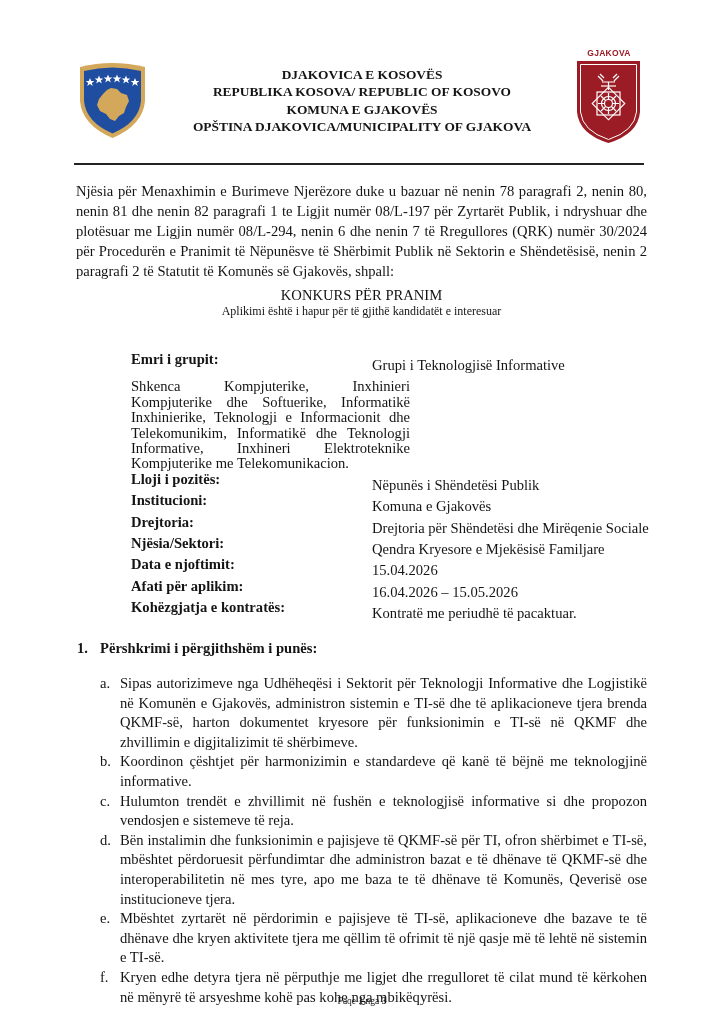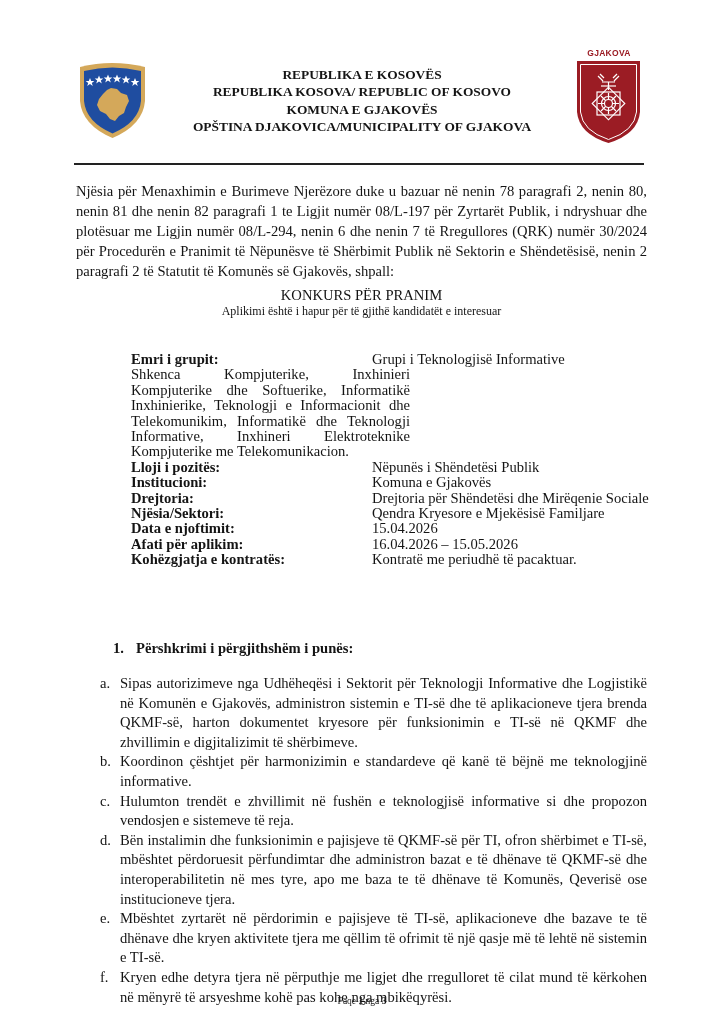--- a/index.html
+++ b/index.html
@@ -24,24 +24,24 @@
 
   .konkurs-title { position: absolute; left: 76px; top: 286px; width: 571px; text-align: center;
         font-weight: normal; font-size: 14.6px; line-height: 18px; }
   .konkurs-sub { position: absolute; left: 76px; top: 302px; width: 571px; text-align: center;
         font-size: 12px; line-height: 18px; }
 
   
   .info { position: absolute; left: 131px; top: 352px; width: 520px; font-size: 14.6px; line-height: 15.4px; }
   .info-row { display: flex; }
   .info-label { width: 241px; font-weight: bold; flex: none; }
-  .info-value { width: 279px; text-align: justify; }
+  .info-value { width: 279px; text-align: justify; margin-top: 6px; }
 
   
-  .section-heading { position: absolute; left: 77px; top: 639px; font-weight: bold; font-size: 14.6px; line-height: 18px; margin-left: 36px; }
+  .section-heading { position: absolute; left: 77px; top: 639px; font-weight: bold; font-size: 14.6px; line-height: 18px; }
   .section-heading .num { display: inline-block; width: 23px; }
   .duties { position: absolute; left: 100px; top: 674px; width: 547px; font-size: 14.6px; line-height: 19.6px; }
   .duty { display: flex; margin-bottom: 0px; }
   .duty-marker { width: 20px; flex: none; }
   .duty-text { flex: 1; text-align: justify; }
 
   .footer { position: absolute; left: 0; top: 996px; width: 724px; text-align: center; font-size: 9.5px; }
   .footer b { font-weight: bold; }
 </style>
 </head>
@@ -57,21 +57,21 @@
       <polygon points="22,14.5 23.2,17.5 26.3,17.5 23.8,19.4 24.8,22.5 22,20.6 19.2,22.5 20.2,19.4 17.7,17.5 20.8,17.5"></polygon>
       <polygon points="31,13.5 32.2,16.5 35.3,16.5 32.8,18.4 33.8,21.5 31,19.6 28.2,21.5 29.2,18.4 26.7,16.5 29.8,16.5"></polygon>
       <polygon points="40,13.5 41.2,16.5 44.3,16.5 41.8,18.4 42.8,21.5 40,19.6 37.2,21.5 38.2,18.4 35.7,16.5 38.8,16.5"></polygon>
       <polygon points="49,14.5 50.2,17.5 53.3,17.5 50.8,19.4 51.8,22.5 49,20.6 46.2,22.5 47.2,19.4 44.7,17.5 47.8,17.5"></polygon>
       <polygon points="58,17 59.2,20 62.3,20 59.8,21.9 60.8,25 58,23.1 55.2,25 56.2,21.9 53.7,20 56.8,20"></polygon>
     </g>
     <path d="M34 27 L40 28 L44 32 L50 34 L52 40 L49 46 L47 52 L42 55 L38 60 L33 58 L29 53 L23 50 L20 44 L22 38 L26 33 L30 29 Z" fill="#d4a85a"></path>
   </svg>
 
   <div class="header-titles">
-    <div>REPUBLIKA E KOSOVËS</div>
+    <div>DJAKOVICA E KOSOVËS</div>
     <div>REPUBLIKA KOSOVA/ REPUBLIC OF KOSOVO</div>
     <div>KOMUNA E GJAKOVËS</div>
     <div>OPŠTINA DJAKOVICA/MUNICIPALITY OF GJAKOVA</div>
   </div>
 
   <div class="logo-gjakova-label">GJAKOVA</div>
   <svg class="logo-gjakova" viewBox="0 0 65 84">
     <path d="M1 1 L64 1 L64 52 Q62 74 32.5 83 Q3 74 1 52 Z" fill="#9b1c24"></path>
     <path d="M4.5 4.5 L60.5 4.5 L60.5 52 Q58.5 71 32.5 79.5 Q6.5 71 4.5 52 Z" fill="none" stroke="#ffffff" stroke-width="1"></path>
     <g stroke="#ffffff" fill="none" stroke-width="1.2">

